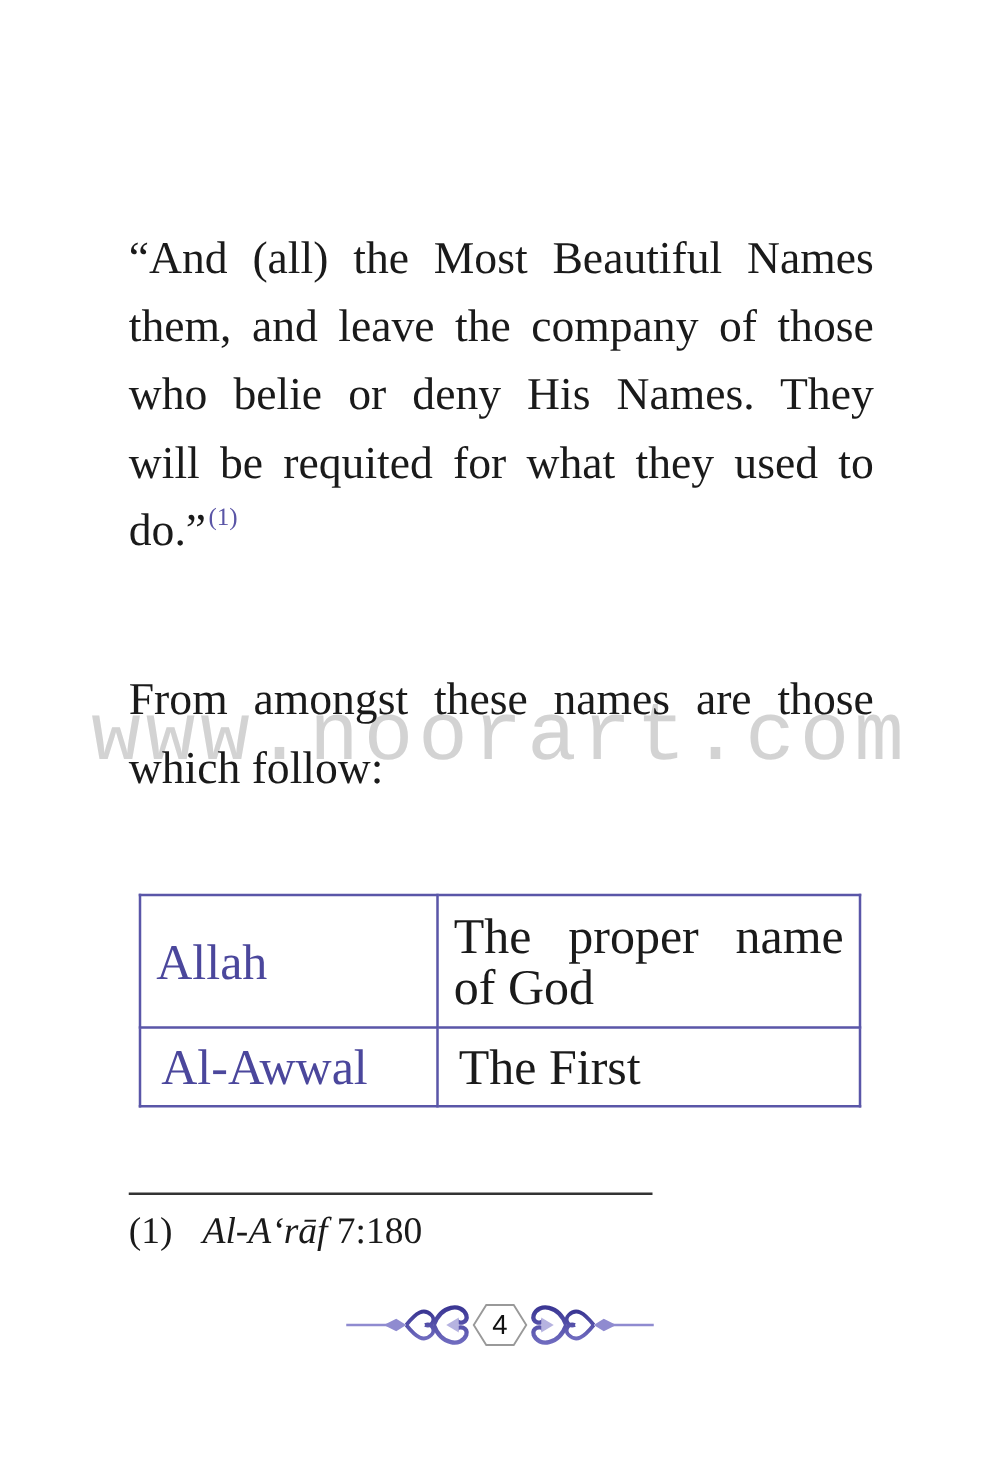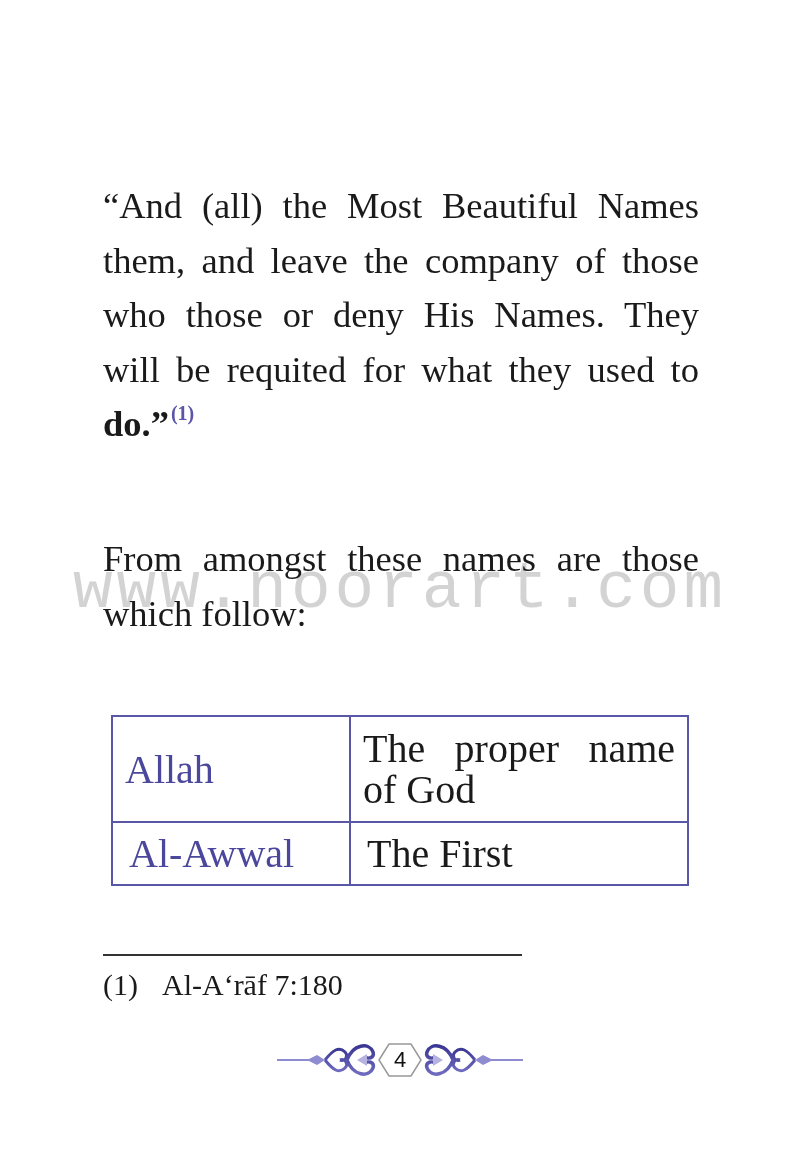--- a/index.html
+++ b/index.html
@@ -6,21 +6,21 @@
   body {
     width: 800px; height: 1172px; background: #ffffff; position: relative; overflow: hidden;
     font-family: "Liberation Serif", "DejaVu Serif", serif; color: #1a1a1a;
   }
   .para {
     position: absolute; left: 103px; width: 596px;
     font-size: 36.5px; line-height: 54.5px; text-align: justify; margin: 0;
   }
   .para1 { top: 179px; }
   .para1 .line { display: block; text-align: justify; text-align-last: justify; height: 54.5px; white-space: nowrap; }
-  .para1 .line.last { text-align-last: left; font-weight: bold; }
+  .para1 .line.last { text-align-last: left; }
   .para2 { top: 532px; }
   .para2 .line { display: block; height: 54.5px; white-space: nowrap; }
   .para2 .line.first { text-align-last: justify; }
   sup.fn { color: #5a55a6; font-size: 20px; vertical-align: 0; position: relative; top: -16px; margin-left: 2px; }
   .watermark {
     position: absolute; left: 0; top: 560px; width: 800px; text-align: center;
     font-family: "Liberation Mono", "DejaVu Sans Mono", monospace; font-size: 66px; line-height: 60px;
     color: #cfcfcf; letter-spacing: 4px; white-space: nowrap; z-index: 0; opacity: 0.9;
   }
   .para, .names-table, .fn-area { z-index: 1; }
@@ -30,36 +30,36 @@
   .names-table td {
     border: 2px solid #5a56a8; font-size: 40px; line-height: 41px; vertical-align: middle; padding: 0 12px;
   }
   .names-table td.name { color: #4b479c; width: 208px; }
   .names-table tr.r1 td { height: 104px; }
   .names-table tr.r2 td { height: 61px; padding-left: 16px; }
   .names-table td.meaning .just { display: block; text-align: justify; text-align-last: justify; }
   .fn-rule { position: absolute; left: 103px; top: 954px; width: 419px; height: 2px; background: #333; }
   .fn-text { position: absolute; left: 103px; top: 965px; font-size: 30px; line-height: 40px; white-space: nowrap; }
   .fn-text .num { margin-right: 24px; }
-  .fn-text .ital { }
+  .fn-text .ital { font-style: italic; }
   .page-ornament { position: absolute; left: 275px; top: 1030px; width: 250px; height: 60px; }
   .page-num {
     position: absolute; left: 0; top: 0; width: 250px; height: 60px; text-align: center;
     line-height: 60px; font-family: "Liberation Sans", "DejaVu Sans", sans-serif; font-size: 22px; color: #111;
   }
 </style>
 </head>
 <body>
 
 <div class="watermark">www.noorart.com</div>
 
 <div class="para para1">
   <span class="line">“And (all) the Most Beautiful Names</span>
   <span class="line">them, and leave the company of those</span>
-  <span class="line">who those or deny His Names. They</span>
+  <span class="line">who belie or deny His Names. They</span>
   <span class="line">will be requited for what they used to</span>
   <span class="line last"><span>do.”</span><sup class="fn">(1)</sup></span>
 </div>
 
 <div class="para para2">
   <span class="line first">From amongst these names are those</span>
   <span class="line">which follow:</span>
 </div>
 
 <table class="names-table">

